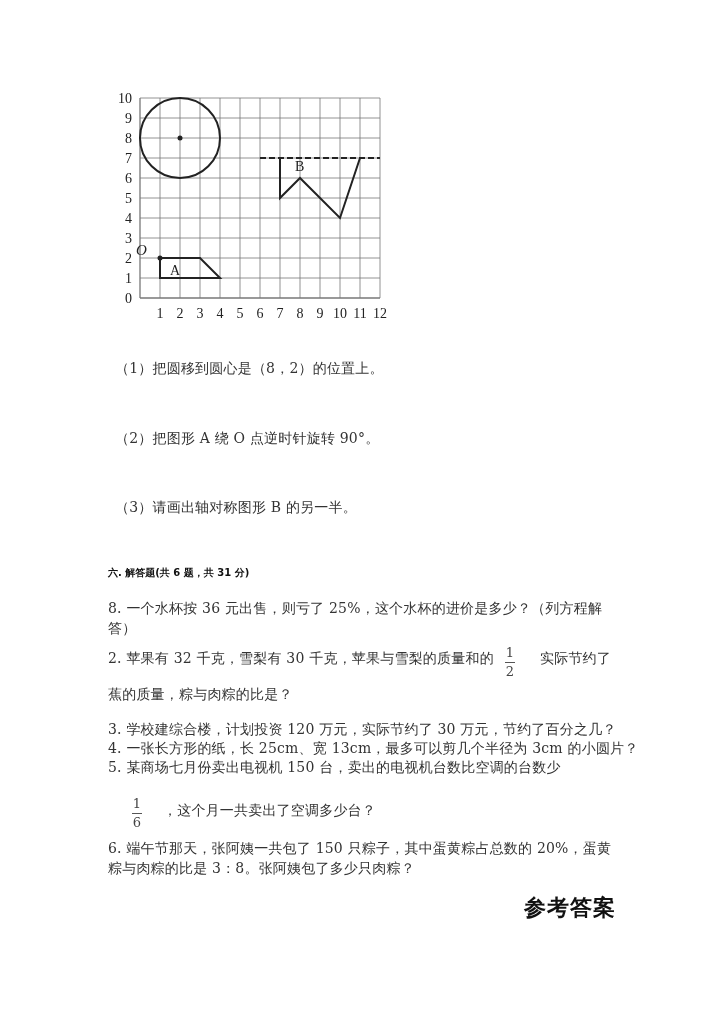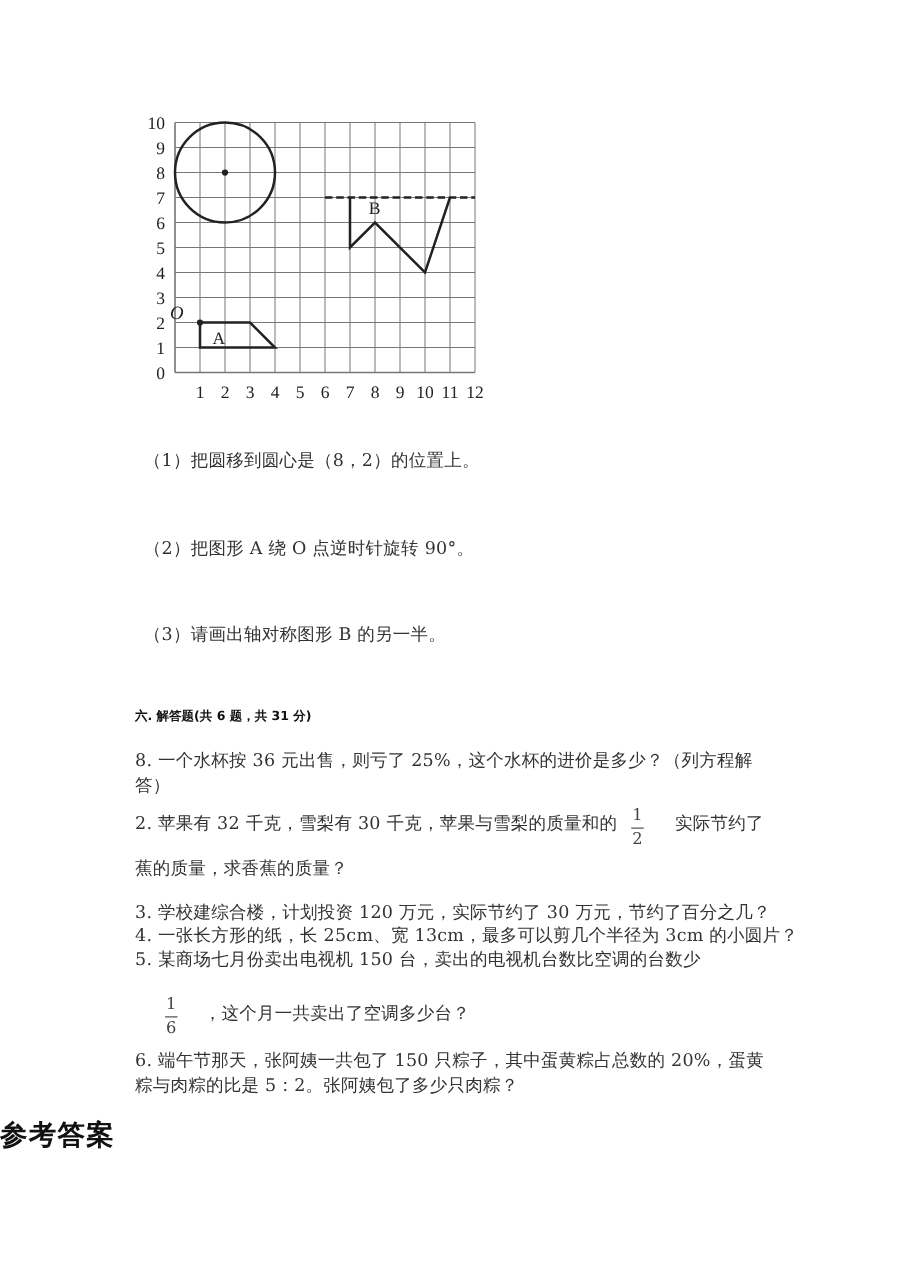--- a/index.html
+++ b/index.html
@@ -93,28 +93,28 @@
 <div class="abs q" style="left:108px;top:600px;">8. 一个水杯按 36 元出售，则亏了 25%，这个水杯的进价是多少？（列方程解</div>
 <div class="abs q" style="left:108px;top:620px;">答）</div>
 
 <div class="abs q" style="left:108px;top:650px;">2. 苹果有 32 千克，雪梨有 30 千克，苹果与雪梨的质量和的</div>
 <div class="frac" style="left:505px;top:646px;">
   <span>1</span>
   <span class="bar"></span>
   <span>2</span>
 </div>
 <div class="abs q" style="left:540px;top:650px;">实际节约了</div>
-<div class="abs q" style="left:108px;top:686px;">蕉的质量，求香蕉的质量？</div>
+<div class="abs q" style="left:108px;top:686px;">蕉的质量，粽与肉粽的比是？</div>
 
 <div class="abs q" style="left:108px;top:721px;">3. 学校建综合楼，计划投资 120 万元，实际节约了 30 万元，节约了百分之几？</div>
 <div class="abs q" style="left:108px;top:740px;">4. 一张长方形的纸，长 25cm、宽 13cm，最多可以剪几个半径为 3cm 的小圆片？</div>
 <div class="abs q" style="left:108px;top:759px;">5. 某商场七月份卖出电视机 150 台，卖出的电视机台数比空调的台数少</div>
 <div class="frac" style="left:132px;top:797px;">
   <span>1</span>
   <span class="bar"></span>
   <span>6</span>
 </div>
 <div class="abs q" style="left:163px;top:802px;">，这个月一共卖出了空调多少台？</div>
 
 <div class="abs q" style="left:108px;top:840px;">6. 端午节那天，张阿姨一共包了 150 只粽子，其中蛋黄粽占总数的 20%，蛋黄</div>
-<div class="abs q" style="left:108px;top:860px;">粽与肉粽的比是 5：2。张阿姨包了多少只肉粽？</div>
+<div class="abs q" style="left:108px;top:860px;">粽与肉粽的比是 3：8。张阿姨包了多少只肉粽？</div>
 
-<div class="abs title" style="left:0;width:616px;text-align:left;top:893px;">参考答案</div>
+<div class="abs title" style="left:0;width:616px;text-align:right;top:893px;">参考答案</div>
 
 </body></html>

